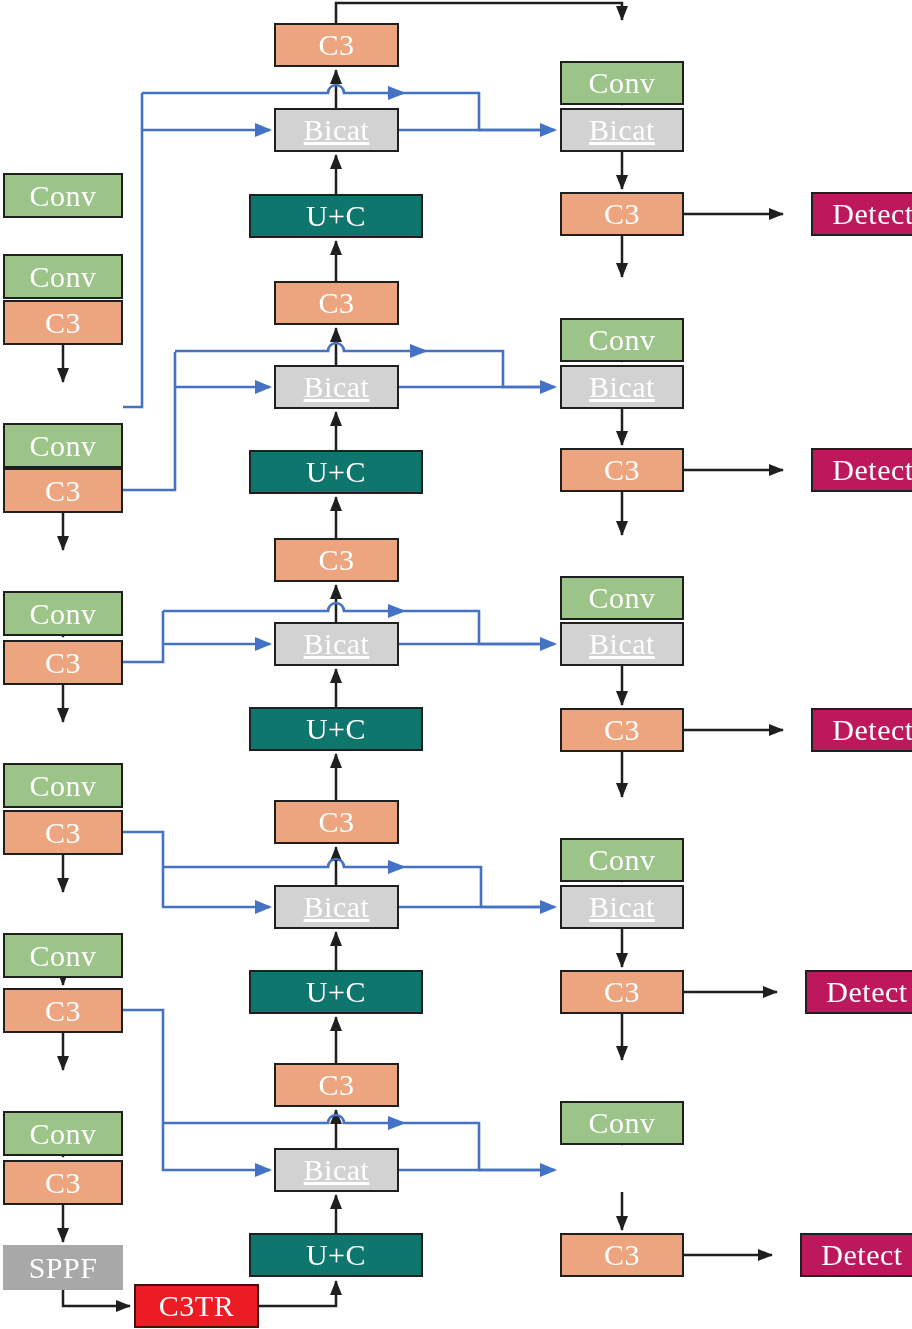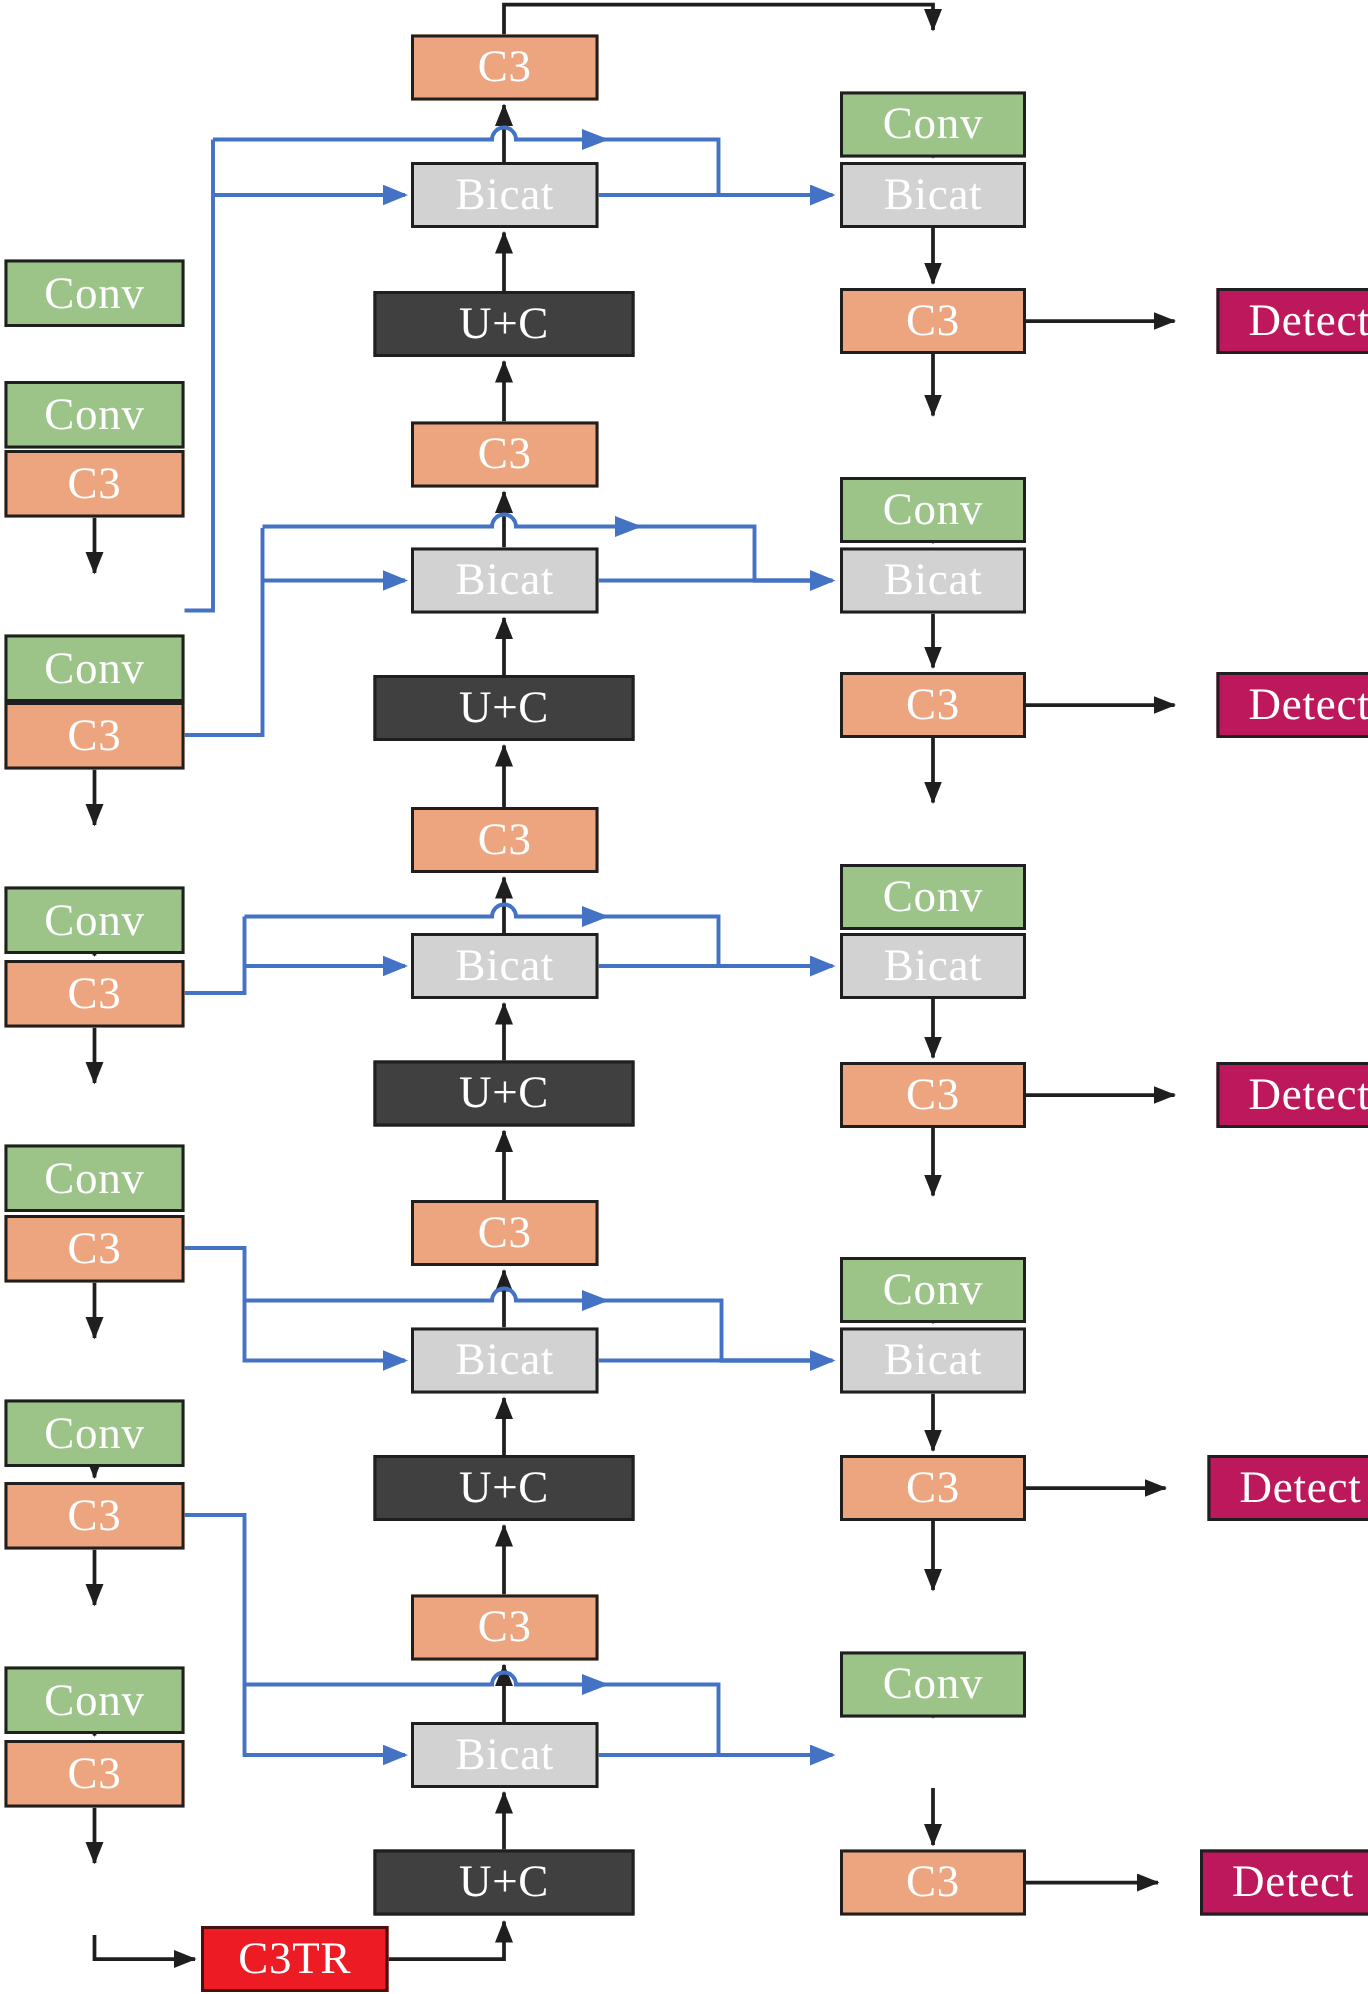--- a/index.html
+++ b/index.html
@@ -15,22 +15,22 @@
     position:absolute;z-index:2;
     display:flex;align-items:center;justify-content:center;
     box-sizing:border-box;
     color:#ffffff;
     font-size:30px;line-height:1;
     border:2.5px solid #1f1f1f;
     letter-spacing:0.5px;
   }
   .conv  {background:#9CC489;margin-top:38px;}
   .c3    {background:#EDA57F;}
-  .bicat {background:#D2D2D2;}
-  .uc    {background:#404040;text-align:right;}
+  .bicat {background:#D2D2D2;text-decoration:underline;}
+  .uc    {background:#0f766e;text-align:right;}
   .det   {background:#be185d;margin-left:24px;}
   .sppf  {background:#A8A8A8;border:none;}
   .c3tr  {background:#ED1C24;border-color:#4a0f0f;}
   .concat{background:#D2D2D2;}
 </style>
 </head>
 <body>
 
 <div class="canvas">
 
@@ -143,20 +143,21 @@
   <div class="node conv" style="left:3px;top:385px;width:120px;height:45px">Conv</div>
   <div class="node c3" style="left:3px;top:468px;width:120px;height:45px">C3</div>
   <div class="node conv" style="left:3px;top:553px;width:120px;height:45px">Conv</div>
   <div class="node c3" style="left:3px;top:640px;width:120px;height:45px">C3</div>
   <div class="node conv" style="left:3px;top:725px;width:120px;height:45px">Conv</div>
   <div class="node c3" style="left:3px;top:810px;width:120px;height:45px">C3</div>
   <div class="node conv" style="left:3px;top:895px;width:120px;height:45px">Conv</div>
   <div class="node c3" style="left:3px;top:988px;width:120px;height:45px">C3</div>
   <div class="node conv" style="left:3px;top:1073px;width:120px;height:45px">Conv</div>
   <div class="node c3" style="left:3px;top:1160px;width:120px;height:45px">C3</div>
+  <div class="node sppf" style="left:3px;top:1245px;width:120px;height:45px">SPPF</div>
   <div class="node c3tr" style="left:134px;top:1284px;width:125px;height:44px">C3TR</div>
 
   <div class="node c3" style="left:274px;top:23px;width:125px;height:44px">C3</div>
   <div class="node bicat" style="left:274px;top:108px;width:125px;height:44px">Bicat</div>
   <div class="node uc" style="left:249px;top:194px;width:174px;height:44px">U+C</div>
   <div class="node c3" style="left:274px;top:281px;width:125px;height:44px">C3</div>
   <div class="node bicat" style="left:274px;top:365px;width:125px;height:44px">Bicat</div>
   <div class="node uc" style="left:249px;top:450px;width:174px;height:44px">U+C</div>
   <div class="node c3" style="left:274px;top:538px;width:125px;height:44px">C3</div>
   <div class="node bicat" style="left:274px;top:622px;width:125px;height:44px">Bicat</div>

